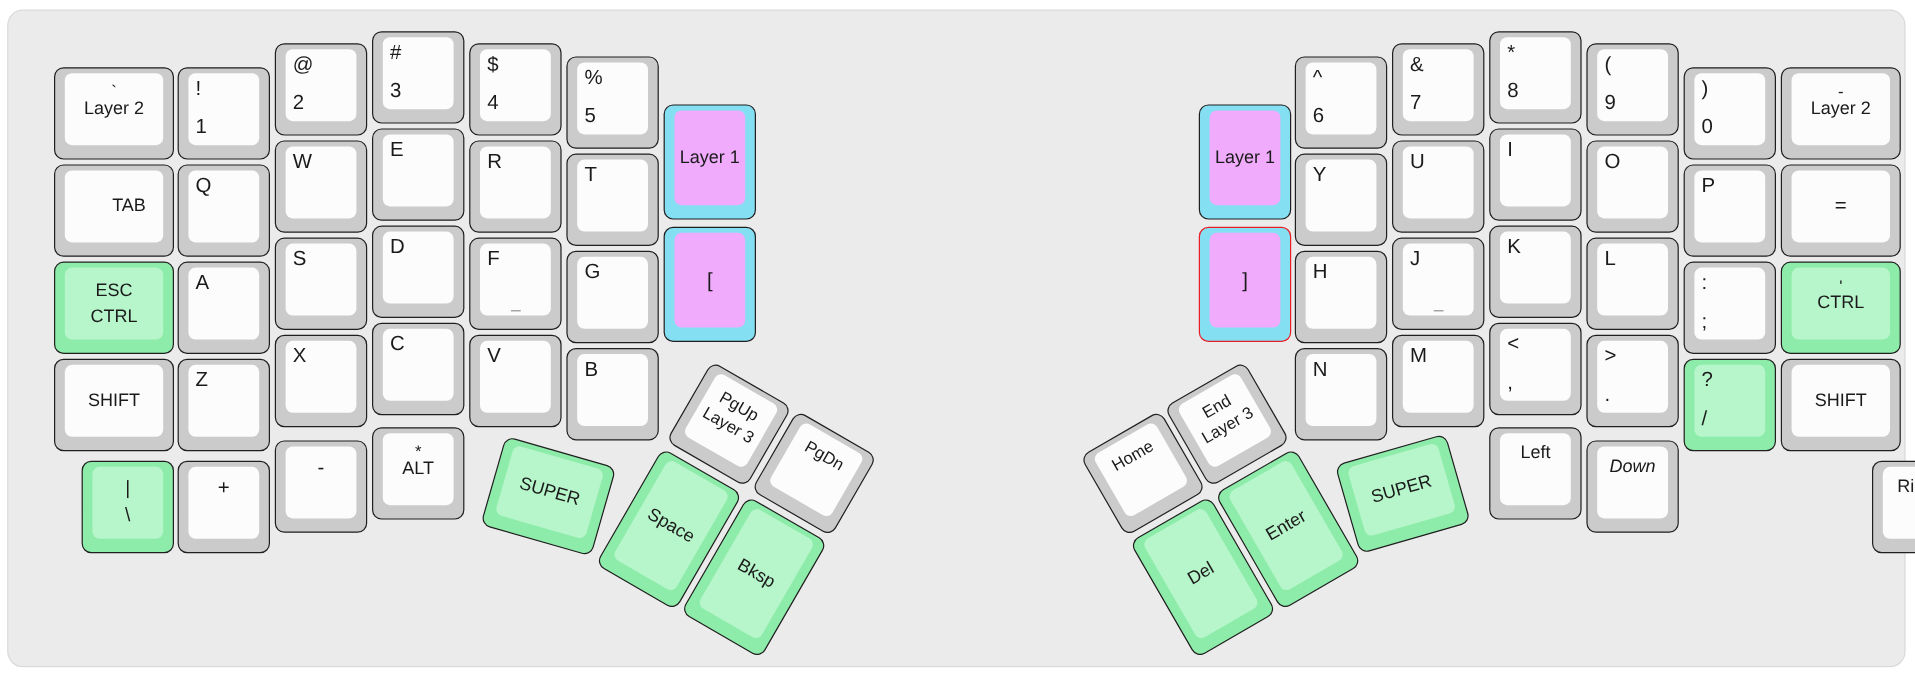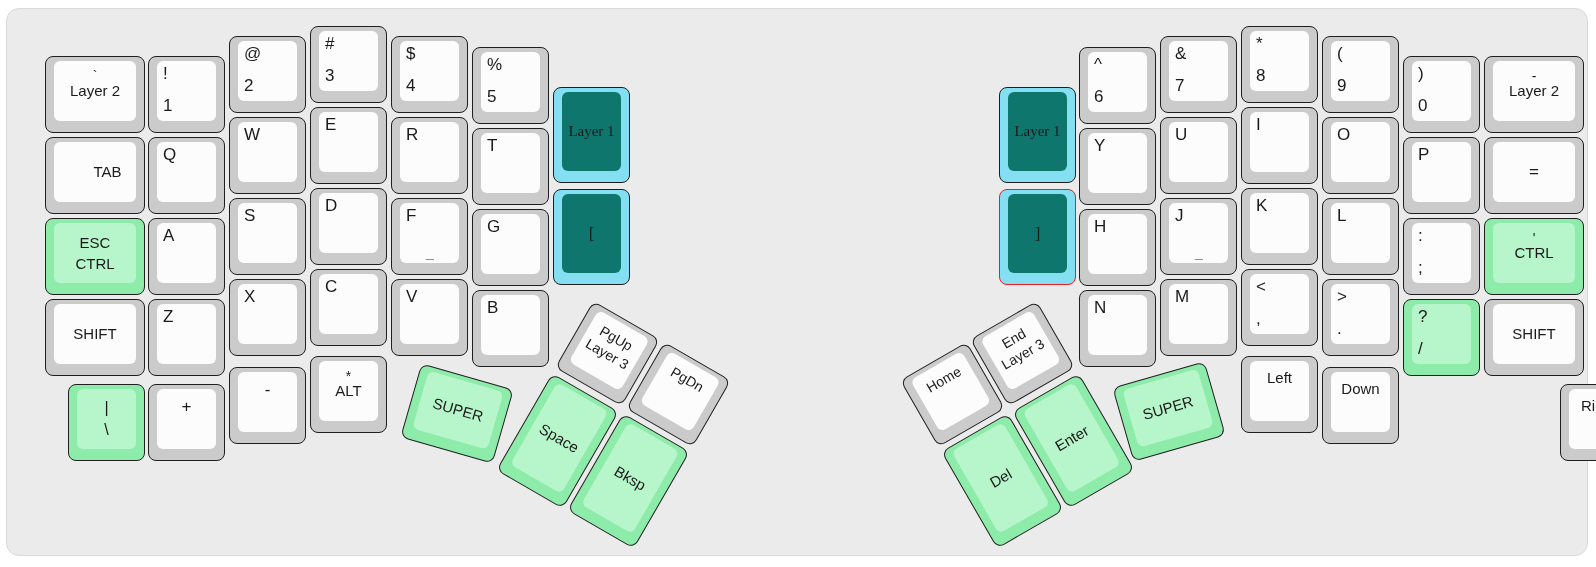--- a/index.html
+++ b/index.html
@@ -9,21 +9,21 @@
          border:1px solid #d9d9d9;border-radius:13px;box-sizing:border-box;}
   .keys{position:absolute;inset:0;}
   .key{position:absolute;box-sizing:border-box;border:1.5px solid #1f1f1f;border-radius:8px;}
   .key.white{background:#cbcbcb;}
   .key.green{background:#8deca9;}
   .key.blue{background:#85dff3;}
   .key.selected{border-color:#ea1c24;}
   .cap{position:absolute;left:8px;right:8px;top:4px;bottom:11px;border-radius:6px;}
   .white .cap{background:#fcfcfc;}
   .green .cap{background:#b7f5cb;}
-  .blue .cap{background:#0f766e;font-family:Liberation Serif, serif;}
+  .blue .cap{background:#f0abfc;}
   .leg{position:absolute;inset:0;display:flex;flex-direction:column;}
   .leg span{display:block;line-height:1.15;white-space:nowrap;}
   .lg-tl{padding:3px 5px 5px 6px;justify-content:space-between;align-items:flex-start;}
   .lg-hm{padding:3px 5px 3px 6px;justify-content:space-between;align-items:flex-start;}
   .lg-hm .bar{align-self:center;color:#888888;}
   .lg-ctr{align-items:center;justify-content:center;gap:3px;text-align:center;}
   .lg-tc{align-items:center;justify-content:flex-start;padding-top:8px;gap:2px;text-align:center;}
   .lg-combo{align-items:center;justify-content:center;text-align:center;}
   .lg-combo .sm{position:absolute;top:7px;left:0;right:0;}
 </style>
@@ -483,21 +483,21 @@
             </div>
           </div>
         </div>
         <div class="key white" style="left: 1234px; top: 347px; width: 77px; height: 77px;">
           <div class="cap">
             <div class="leg lg-tc">
               <span style="font-size: 15px;">Left</span>
             </div>
           </div>
         </div>
-        <div class="key white" style="left: 1315px; top: 358px; width: 77px; height: 77px;">
+        <div class="key white" style="left: 1315px; top: 358px; width: 77px; height: 77px; font-style: italic;">
           <div class="cap">
             <div class="leg lg-tc">
               <span style="font-size: 15px;">Down</span>
             </div>
           </div>
         </div>
         <div class="key white" style="left: 1553px; top: 375px; width: 77px; height: 77px;">
           <div class="cap">
             <div class="leg lg-tc">
               <span style="font-size: 15px;">Right</span>

